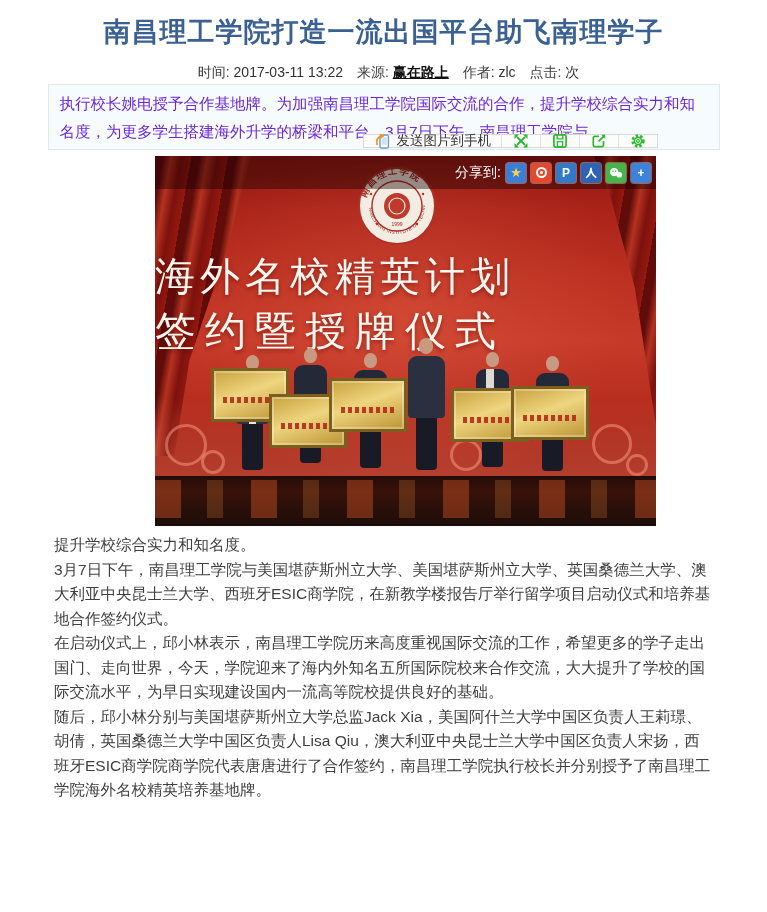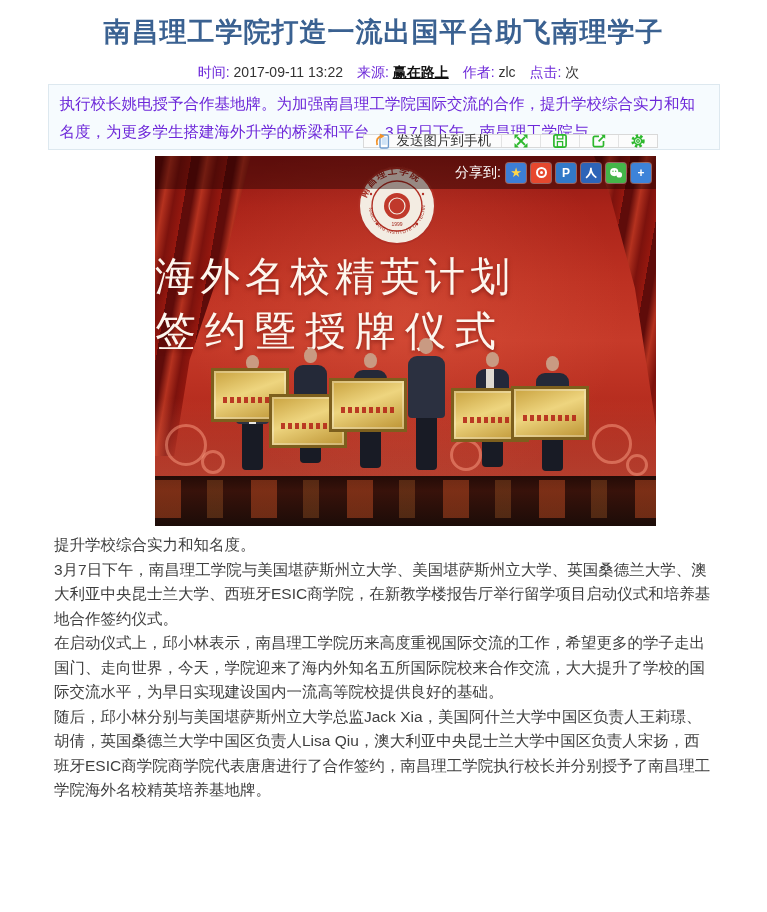--- a/index.html
+++ b/index.html
@@ -3,21 +3,21 @@
 <meta charset="utf-8">
 <style>
   * { margin:0; padding:0; box-sizing:border-box; }
   html,body { width:767px; height:912px; background:#fff; overflow:hidden;
     font-family:"Liberation Sans","DejaVu Sans",sans-serif; }
 
   
   .page-title { padding:14px 10px 6px; text-align:center; font-size:27px; font-weight:bold;
     color:#3a6191; letter-spacing:1px; }
   .meta-row { text-align:center; font-size:14px; color:#333; margin-top:8px; height:20px; }
-  .meta-row .lbl { color:#6d28d9; margin-left:10px; }
+  .meta-row .lbl { color:#404040; margin-left:10px; }
   .meta-row .val { color:#333; }
   .meta-row .src { color:#111; font-weight:bold; text-decoration:underline; cursor:pointer; }
 
   
   .summary-box { width:672px; margin:0 auto 0; border:1px solid #dde8ef; background:#f6fbfe;
     padding:5px 11px; font-size:15.5px; line-height:28px; color:#6d28d9; height:66px; overflow:hidden; }
 
   
   .toolbar-row { display:flex; justify-content:flex-end; padding-right:109px; margin-top:-16px;
     position:relative; z-index:5; }
@@ -90,21 +90,21 @@
   .article-body { margin:7px 54px 0; font-size:15.5px; line-height:24.5px; color:#3f3f3f; }
   .article-body p { margin:0; }
 </style>
 </head>
 <body>
 
 <h1 class="page-title">南昌理工学院打造一流出国平台助飞南理学子</h1>
 
 <div class="meta-row">
   <span class="lbl">时间:</span>
-  <span class="val">2017-09-11 13:22</span>
+  <span class="val">2017-03-11 13:22</span>
   <span class="lbl">来源:</span>
   <span class="src">赢在路上</span>
   <span class="lbl">作者:</span>
   <span class="val">zlc</span>
   <span class="lbl">点击:</span>
   <span class="val">次</span>
 </div>
 
 <div class="summary-box">执行校长姚电授予合作基地牌。为加强南昌理工学院国际交流的合作，提升学校综合实力和知名度，为更多学生搭建海外升学的桥梁和平台。3月7日下午，南昌理工学院与</div>
 

